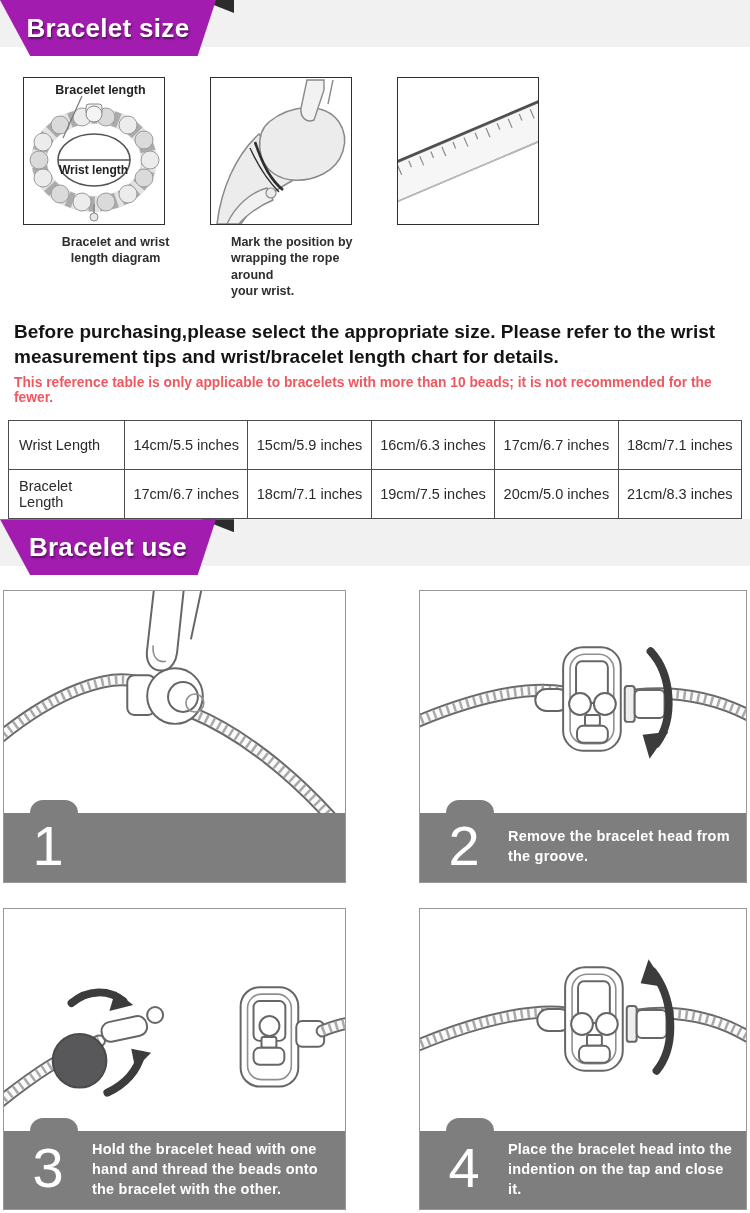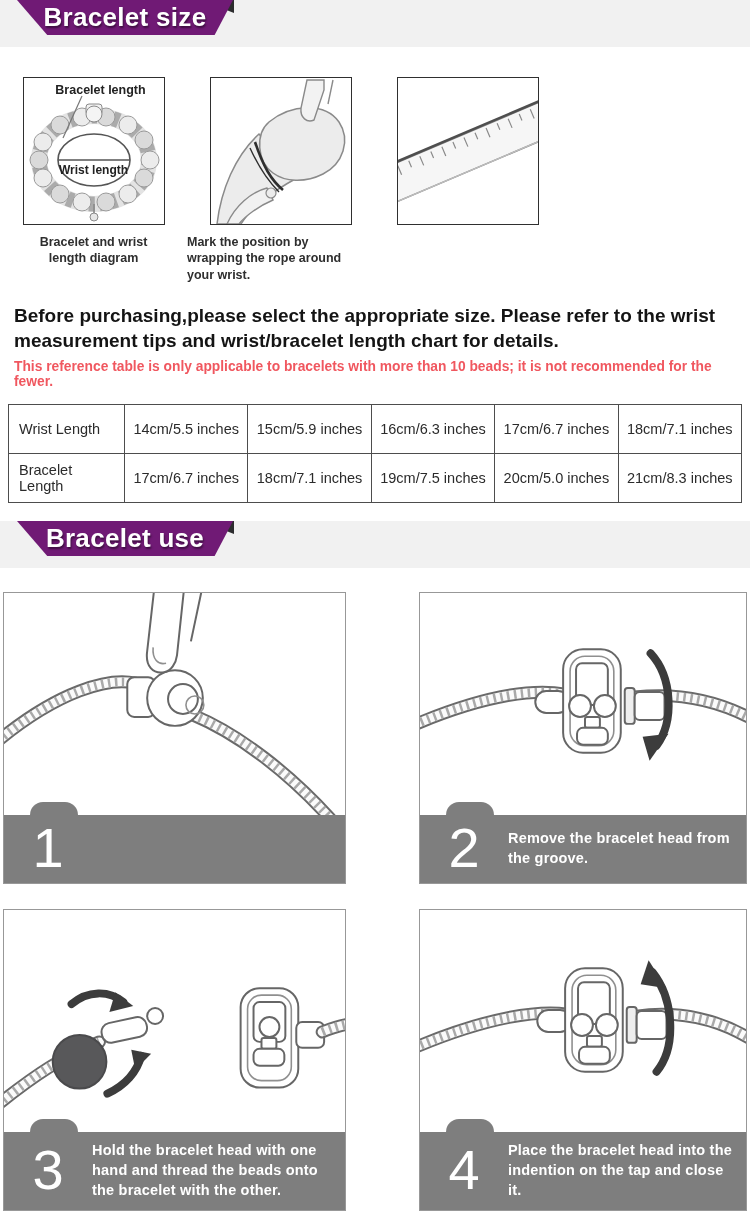--- a/index.html
+++ b/index.html
@@ -6,36 +6,36 @@
   html,body { background:#fff; }
   body {
     width: 750px; height: 1213px; margin: 0 auto; overflow: hidden;
     font-family: "Liberation Sans", sans-serif; color: #222; position: relative;
   }
 
   
   .banner-strip { position: relative; width: 750px; height: 47px; background: #f1f1f1; }
   .ribbon-fold { position:absolute; left:201px; top:0; width:33px; height:13px;
     background:#2c2c2e; clip-path: polygon(0 0, 100% 0, 100% 100%); }
-  .ribbon { position:absolute; left:17px; top:0; width:216px; height:35px; background:#701a75;
+  .ribbon { position:absolute; left:0; top:0; width:216px; height:56px; background:#a21caf;
     clip-path: polygon(0 0, 100% 0, 91.5% 100%, 14% 100%);
     display:flex; align-items:center; justify-content:center; }
   .ribbon-label { color:#fff; font-size:26px; font-weight:bold; letter-spacing:.3px;
     text-shadow: 1px 2px 2px rgba(0,0,0,.45); }
 
   
   .measure-row { display:grid; grid-template-columns: repeat(4, 187px); margin-top:30px; }
   .m-col { display:flex; flex-direction:column; align-items:center; }
   .m-box { width:142px; height:148px; border:1px solid #2f2f2f; background:#fff; position:relative; }
   .m-box svg { position:absolute; left:0; top:0; width:100%; height:100%; }
   .m-label { position:absolute; font-weight:bold; color:#222; }
   .m-label.bracelet { top:5px; left:0; width:100%; text-align:center; font-size:12.5px; padding-left:14px; }
   .m-label.wrist { top:58%; left:0; width:100%; text-align:center; font-size:12px; }
   .m-caption { margin-top:9px; font-size:12.5px; font-weight:bold; color:#2e2e2e;
-    line-height:1.3; white-space:pre-line; max-width:182px; }
+    line-height:1.3; white-space:pre-line; max-width:182px;margin-left:44px; }
   .m-caption.center { text-align:center; }
   .m-caption.left { text-align:left; align-self:flex-start; }
 
   
   .notice { margin:20px 14px 0 14px; font-size:19px; font-weight:bold; color:#141414; line-height:1.32; }
   .warning { margin:6px 14px 0 14px; font-size:13.8px; font-weight:bold; color:#f0575f; }
 
   
   .size-table { border-collapse:collapse; margin:15px 8px 0 8px; width:734px; }
   .size-table td { border:1px solid #4d4d4d; height:49px; font-size:14.5px; color:#2b2b2b;
@@ -162,21 +162,21 @@
       <td class="rowlabel">Bracelet Length</td>
       <td>17cm/6.7 inches</td>
       <td>18cm/7.1 inches</td>
       <td>19cm/7.5 inches</td>
       <td>20cm/5.0 inches</td>
       <td>21cm/8.3 inches</td>
     </tr>
   </tbody>
 </table>
 
-<div class="banner-strip" style="margin-top:18px;">
+<div class="banner-strip" style="">
   <div class="ribbon-fold"></div>
   <div class="ribbon">
     <span class="ribbon-label">Bracelet use</span>
   </div>
 </div>
 
 <div class="use-grid">
 
   <div class="use-panel wide">
     <div class="use-illo">

